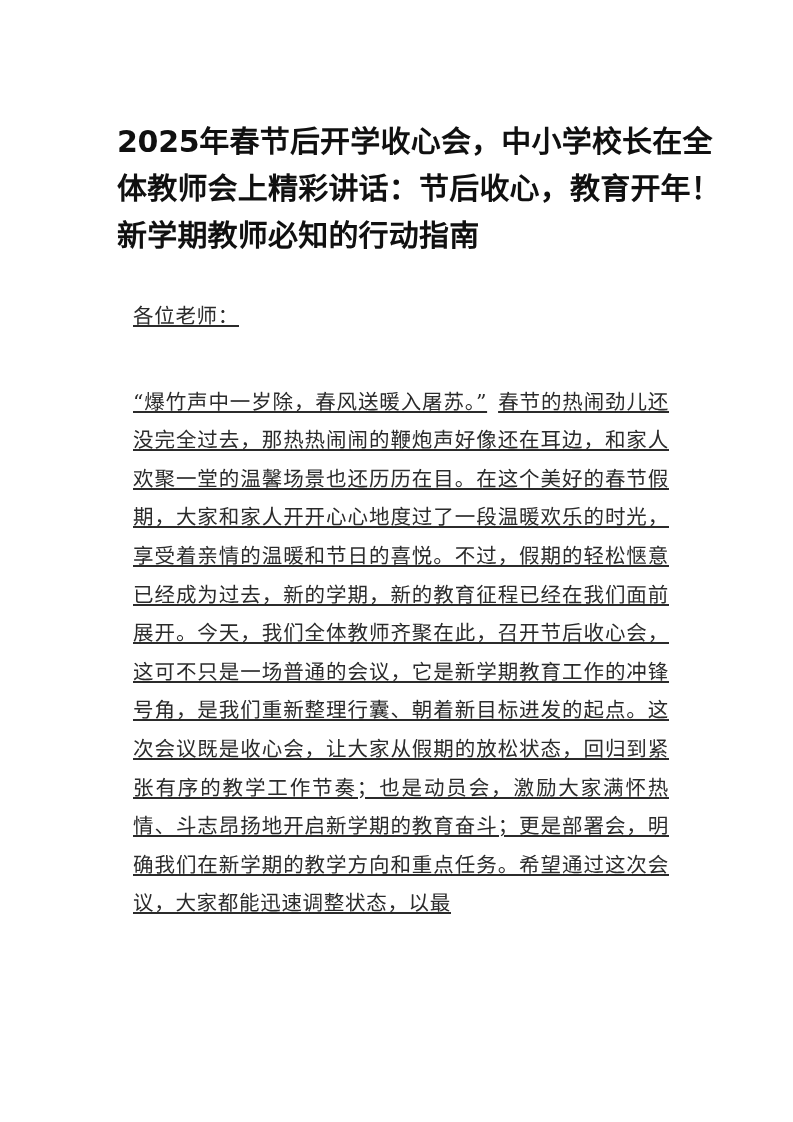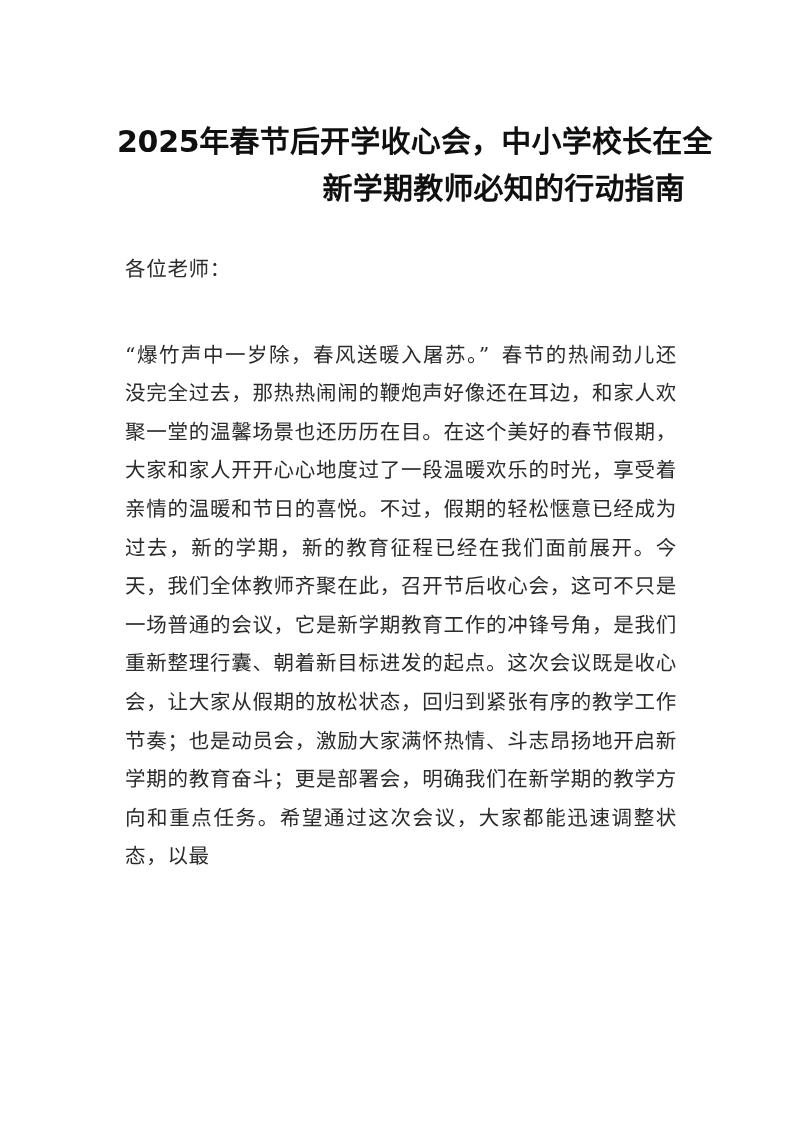--- a/index.html
+++ b/index.html
@@ -45,40 +45,41 @@
   }
   .title-line {
     display: block;
     white-space: nowrap;
   }
   .title-line.justified {
     text-align: justify;
     text-align-last: justify;
   }
   .title-line.centered {
-    text-align: right;
+    text-align: left;
   }
   .title-latin {
     font-family: "DejaVu Sans", "Liberation Sans", sans-serif;
     font-weight: 700;
     letter-spacing: -0.3px;
   }
 
   
   .body-block {
     margin-top: 38px;
   }
 
   .para {
     font-family: "DejaVu Serif", "Liberation Serif", serif;
     font-size: 20.5px;
     line-height: 38.6px;
     color: #2b2b2b;
-    margin: 8px;
+    margin: 16px;
     letter-spacing: 0.7px;
+    text-decoration: underline;
   }
 
   .para.salutation {
     margin-bottom: 47px;
   }
   .para.greeting {
     margin-bottom: 59px;
   }
 
   .para.flow {
@@ -93,20 +94,21 @@
   }
 </style>
 </head>
 <body>
 
 <div class="page">
   <div class="content">
 
     <h1 class="doc-title">
       <span class="title-line justified"><span class="title-latin">2025</span><span>年春节后开学收心会，中小学校长在全</span></span>
+      <span class="title-line justified">体教师会上精彩讲话：节后收心，教育开年！</span>
       <span class="title-line centered">新学期教师必知的行动指南</span>
     </h1>
 
     <div class="body-block">
 
       <p class="para salutation">各位老师：</p>
 
 
       <p class="para flow"><span>“爆竹声中一岁除，春风送暖入屠苏。”</span><span class="quote-gap"></span><span>春节的热闹劲儿还没完全过去，那热热闹闹的鞭炮声好像还在耳边，和家人欢聚一堂的温馨场景也还历历在目。在这个美好的春节假期，大家和家人开开心心地度过了一段温暖欢乐的时光，享受着亲情的温暖和节日的喜悦。不过，假期的轻松惬意已经成为过去，新的学期，新的教育征程已经在我们面前展开。今天，我们全体教师齐聚在此，召开节后收心会，这可不只是一场普通的会议，它是新学期教育工作的冲锋号角，是我们重新整理行囊、朝着新目标进发的起点。这次会议既是收心会，让大家从假期的放松状态，回归到紧张有序的教学工作节奏；也是动员会，激励大家满怀热情、斗志昂扬地开启新学期的教育奋斗；更是部署会，明确我们在新学期的教学方向和重点任务。希望通过这次会议，大家都能迅速调整状态，以最</span></p>
 

